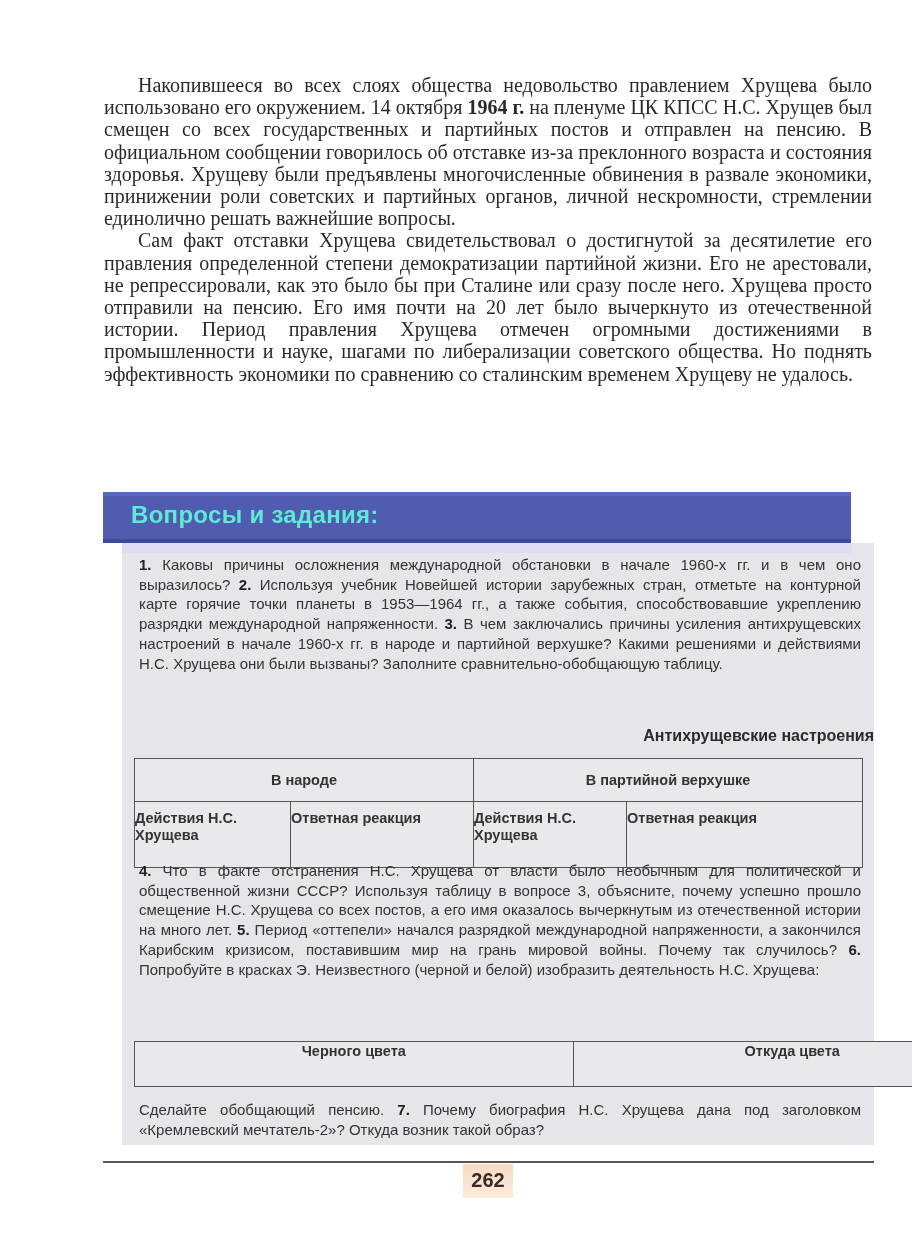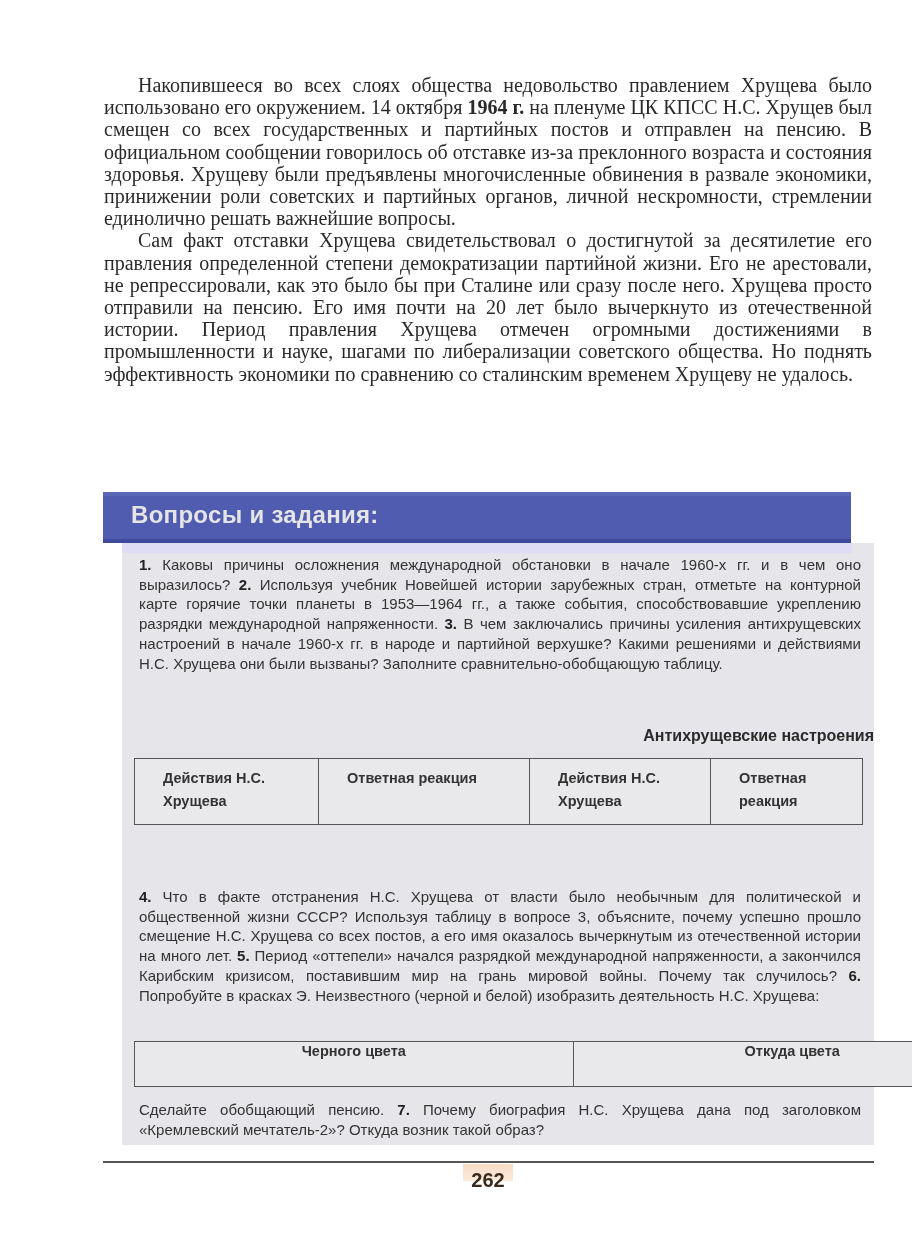--- a/index.html
+++ b/index.html
@@ -15,21 +15,21 @@
   .body-text p { margin: 0; text-indent: 34px; text-align: justify; }
   .body-text b { font-weight: bold; }
   .qbox-header {
     position: absolute; left: 103px; top: 492px; width: 748px; height: 51px;
     background: #4f5cb0;
     box-shadow: inset 0 -4px 0 #3f4a9c, inset 0 4px 0 #5a66b8;
   }
   .qbox-header span {
     position: absolute; left: 28px; top: 9px;
     font-family: "Liberation Sans", "DejaVu Sans", sans-serif; font-weight: bold;
-    font-size: 24px; color: #e5e5e5; letter-spacing: 0.3px;
+    font-size: 24px; color: #5eead4; letter-spacing: 0.3px;
   }
   .qbox {
     position: absolute; left: 122px; top: 543px; width: 752px; height: 602px;
     background: #e6e6ea;
   }
   .qbox .strip {
     position: absolute; left: 0; top: 0; width: 730px; height: 10px; background: #dfdcf6;
   }
   .qtext {
     position: absolute; left: 17px; width: 722px;
@@ -44,28 +44,28 @@
     font-size: 16px; color: #2a2a2a;
   }
   table.grid {
     position: absolute; border-collapse: collapse;
     font-family: "Liberation Sans", "DejaVu Sans", sans-serif; font-weight: bold;
     font-size: 14.5px; color: #333; background: #e9e9ec;
   }
   table.grid td { border: 1.5px solid #555; vertical-align: top; }
   .t1 { left: 12px; top: 215px; width: 729px; }
   .t1 .head td { height: 40px; text-align: center; vertical-align: middle; }
-  .t1 .sub td { height: 57px; padding: 8px 10px 0 28px; line-height: 23px; }
+  .t1 .sub td { height: 57px; padding: 8px 10px 0 0; line-height: 17px; }
   .t2 { left: 12px; top: 498px; width: 878px; }
   .t2 td { height: 42px; text-align: center; vertical-align: middle; }
   .footer-rule {
     position: absolute; left: 103px; top: 1161px; width: 771px; height: 2px; background: #555;
   }
   .page-num {
-    position: absolute; left: 463px; top: 1164px; width: 50px; height: 17px;
+    position: absolute; left: 463px; top: 1164px; width: 50px; height: 34px;
     background: linear-gradient(#f7dcc6, #fbeadc);
     font-family: "Liberation Sans", "DejaVu Sans", sans-serif; font-weight: bold;
     font-size: 20px; color: #3a2a1e; text-align: center; line-height: 32px;
   }
 </style>
 </head>
 <body>
 
 <div class="body-text" style="top:74px;">
   <p><span>Накопившееся во всех слоях общества недовольство правлением Хрущева было использовано его окружением. 14 октября </span><b>1964 г.</b><span> на пленуме ЦК КПСС Н.С. Хрущев был смещен со всех государственных и партийных постов и отправлен на пенсию. В официальном сообщении говорилось об отставке из-за преклонного возраста и состояния здоровья. Хрущеву были предъявлены многочисленные обвинения в развале экономики, принижении роли советских и партийных органов, личной нескромности, стремлении единолично решать важнейшие вопросы.</span></p>
@@ -80,30 +80,34 @@
   <div class="strip"></div>
 
   <div class="qtext" style="top:12px;">
     <b>1.</b><span> Каковы причины осложнения международной обстановки в начале 1960-х гг. и в чем оно выразилось? </span><b>2.</b><span> Используя учебник Новейшей истории зарубежных стран, отметьте на контурной карте горячие точки планеты в 1953—1964 гг., а также события, способствовавшие укреплению разрядки международной напряженности. </span><b>3.</b><span> В чем заключались причины усиления антихрущевских настроений в начале 1960-х гг. в народе и партийной верхушке? Какими решениями и действиями Н.С. Хрущева они были вызваны? Заполните сравнительно-обобщающую таблицу.</span>
   </div>
 
   <div class="table-title">Антихрущевские настроения</div>
 
   <table class="grid t1">
     <tbody>
+        <tr class="head">
+      <td colspan="2">В народе</td>
+      <td colspan="2">В партийной верхушке</td>
+    </tr>
     <tr class="sub">
       <td style="width:145px;">Действия Н.С. Хрущева</td>
       <td style="width:172px;">Ответная реакция</td>
       <td style="width:142px;">Действия Н.С. Хрущева</td>
       <td>Ответная реакция</td>
     </tr>
   </tbody>
     </table>
 
-  <div class="qtext" style="top:344px;">
+  <div class="qtext" style="top:318px;">
     <b>4.</b><span> Что в факте отстранения Н.С. Хрущева от власти было необычным для политической и общественной жизни СССР? Используя таблицу в вопросе 3, объясните, почему успешно прошло смещение Н.С. Хрущева со всех постов, а его имя оказалось вычеркнутым из отечественной истории на много лет. </span><b>5.</b><span> Период «оттепели» начался разрядкой международной напряженности, а закончился Карибским кризисом, поставившим мир на грань мировой войны. Почему так случилось? </span><b>6.</b><span> Попробуйте в красках Э. Неизвестного (черной и белой) изобразить деятельность Н.С. Хрущева:</span>
   </div>
 
   <table class="grid t2">
     <tbody>
         <tr>
       <td style="width:50%;">Черного цвета</td>
       <td>Откуда цвета</td>
     </tr>
   </tbody>

